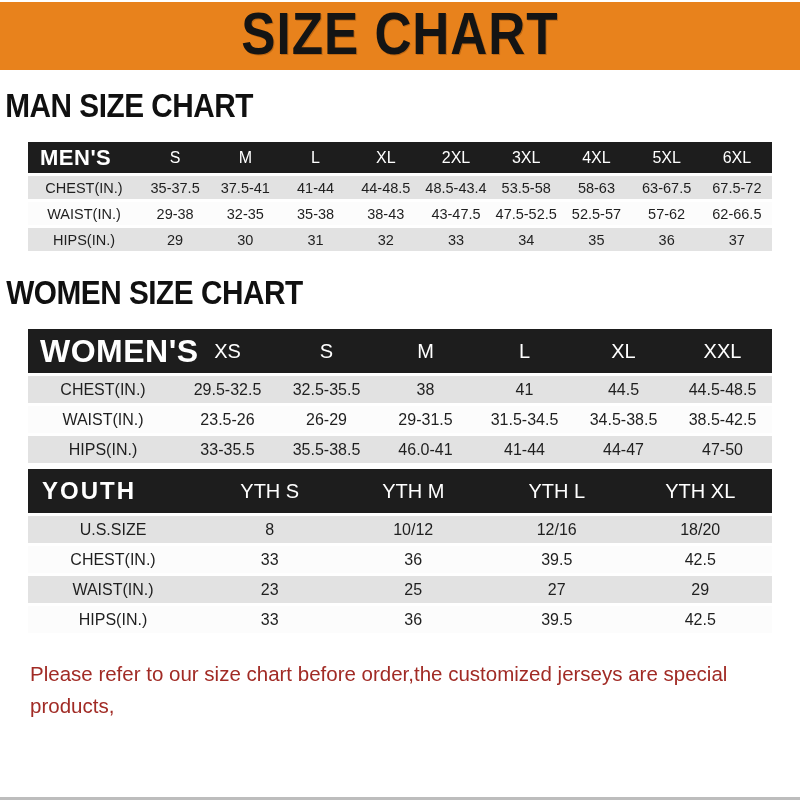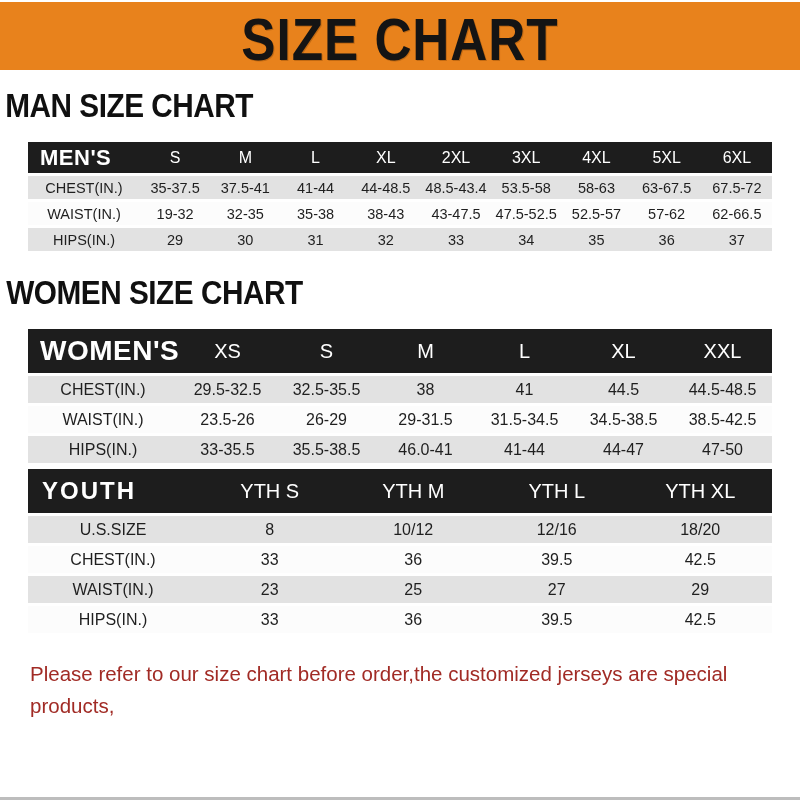--- a/index.html
+++ b/index.html
@@ -10,21 +10,21 @@
     overflow:hidden;
     position:relative;
   }
   .page{width:800px;height:800px;position:relative;}
 
   
   .banner{
     margin-top:2px;
     height:68px;
     background:#E8821C;
-    display:flex;align-items:flex-end;justify-content:center;
+    display:flex;align-items:flex-start;justify-content:center;
   }
   .banner-title{
     display:inline-block;
     font-size:54px;
     font-weight:800;
     color:#141414;
     letter-spacing:1px;
     transform:scale(0.95,1.08);
     text-shadow:1px 1px 0 rgba(120,60,0,0.35);
     white-space:nowrap;
@@ -81,21 +81,21 @@
   .t-men thead tr{height:31px;}
   .t-men tbody tr{height:23px;}
   .t-men th.rowhead{font-size:22px;padding-left:12px;letter-spacing:0.5px;}
   .t-men th.col{font-size:16px;}
   .t-men td{font-size:14.5px;}
   .t-men col.c-label{width:112px;}
 
   
   .t-women thead tr{height:44px;}
   .t-women tbody tr{height:27px;}
-  .t-women th.rowhead{font-size:28px;padding-left:12px;letter-spacing:0.5px;}
+  .t-women th.rowhead{font-size:32px;padding-left:12px;letter-spacing:0.5px;}
   .t-women th.col{font-size:20px;}
   .t-women td{font-size:16px;}
   .t-women col.c-label{width:150px;}
 
   
   .t-youth thead tr{height:44px;}
   .t-youth tbody tr{height:27px;}
   .t-youth th.rowhead{font-size:24px;padding-left:14px;letter-spacing:2px;}
   .t-youth th.col{font-size:20px;}
   .t-youth td{font-size:16px;margin-top:36px;}
@@ -164,21 +164,21 @@
         <td>41-44</td>
         <td>44-48.5</td>
         <td>48.5-43.4</td>
         <td>53.5-58</td>
         <td>58-63</td>
         <td>63-67.5</td>
         <td>67.5-72</td>
       </tr>
       <tr class="row-white">
         <td>WAIST(IN.)</td>
-        <td>19-32</td>
+        <td>29-38</td>
         <td>32-35</td>
         <td>35-38</td>
         <td>38-43</td>
         <td>43-47.5</td>
         <td>47.5-52.5</td>
         <td>52.5-57</td>
         <td>57-62</td>
         <td>62-66.5</td>
       </tr>
       <tr class="row-gray">

